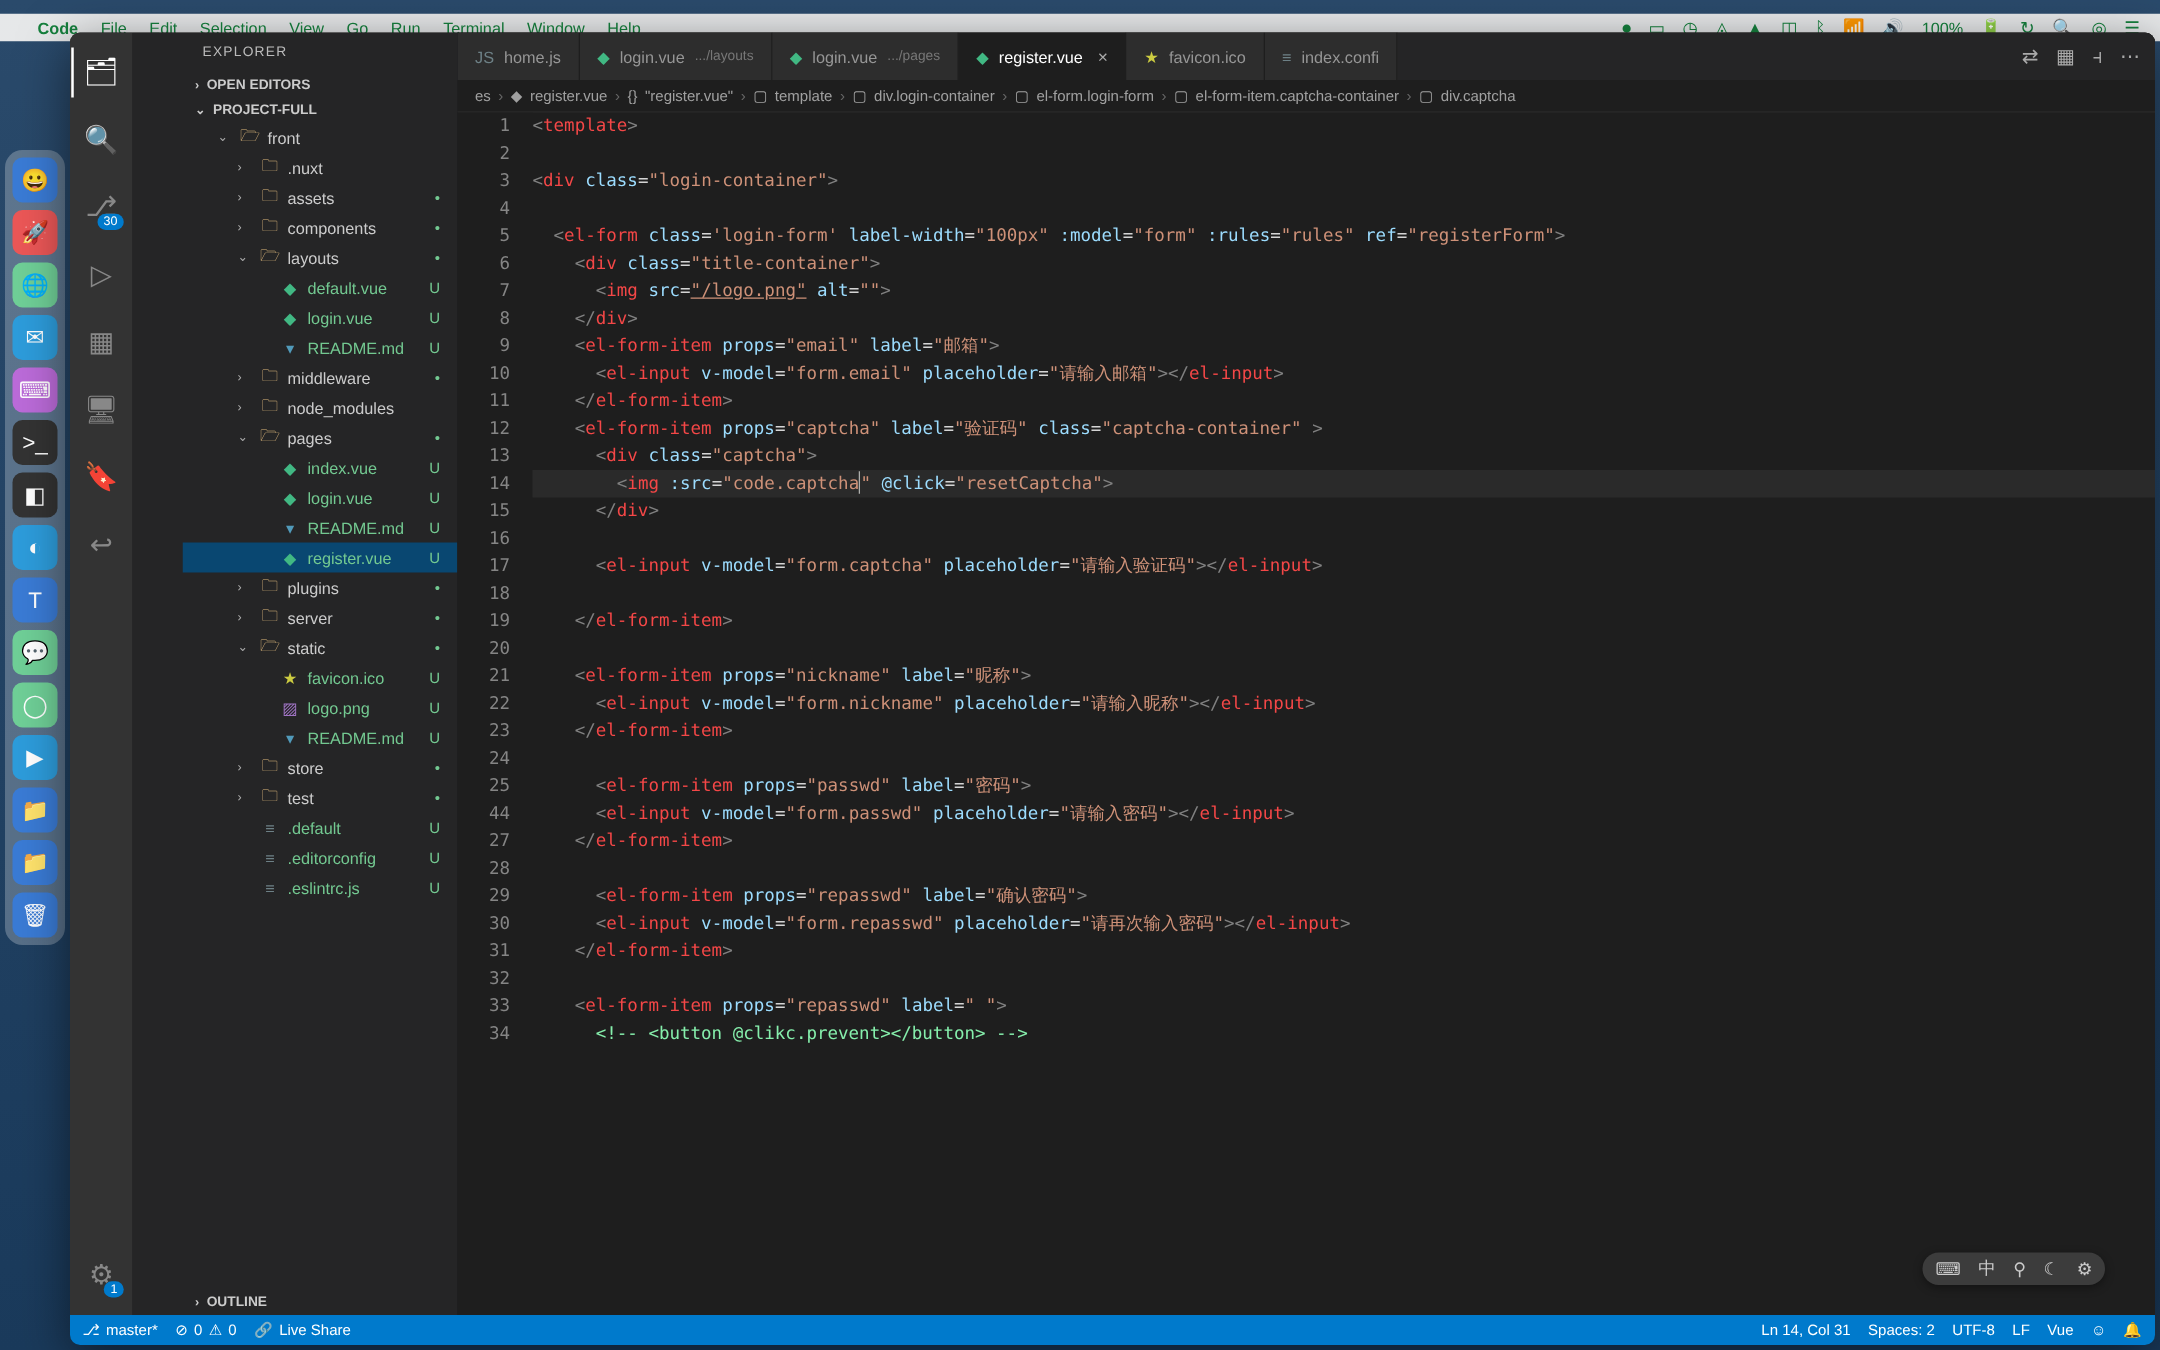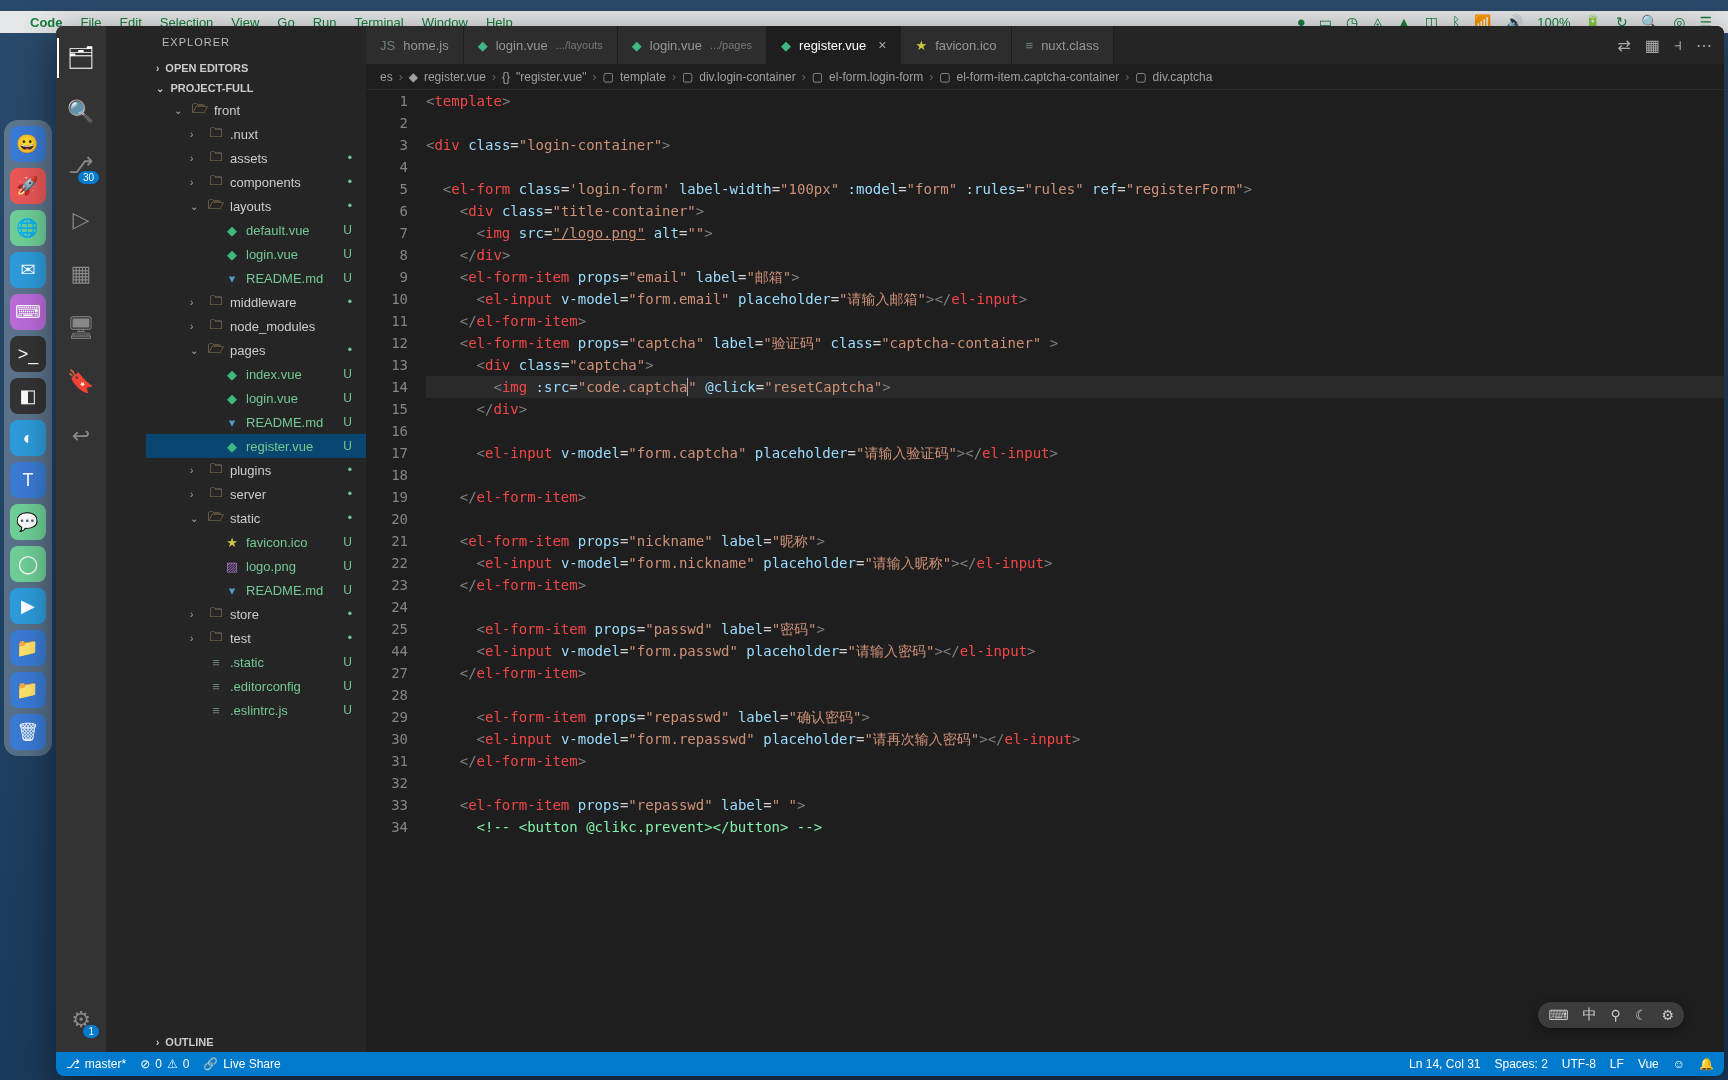--- a/index.html
+++ b/index.html
@@ -306,21 +306,21 @@
           </div>
           <div class="tree-item indent-2">
             <span class="chev">›</span>
             <span class="icon folder-icon">🗀</span>
             <span class="label">test</span>
             <span class="scm">•</span>
           </div>
           <div class="tree-item indent-2 untracked">
             <span class="chev"></span>
             <span class="icon txt-icon">≡</span>
-            <span class="label">.static</span>
+            <span class="label">.default</span>
             <span class="scm">U</span>
           </div>
           <div class="tree-item indent-2 untracked">
             <span class="chev"></span>
             <span class="icon txt-icon">≡</span>
             <span class="label">.editorconfig</span>
             <span class="scm">U</span>
           </div>
           <div class="tree-item indent-2 untracked">
             <span class="chev"></span>
@@ -355,21 +355,21 @@
             <span class="vue-icon">◆</span>
             <span>register.vue</span>
             <span class="close">×</span>
           </div>
           <div class="tab">
             <span class="fav-icon">★</span>
             <span>favicon.ico</span>
           </div>
           <div class="tab">
             <span class="txt-icon">≡</span>
-            <span>nuxt.class</span>
+            <span>index.confi</span>
           </div>
           <div class="tab-actions">
             <span class="ico">⇄</span>
             <span class="ico">▦</span>
             <span class="ico">⫞</span>
             <span class="ico">⋯</span>
           </div>
         </div>
       <div class="breadcrumb" id="breadcrumb">
           <span>es</span>

